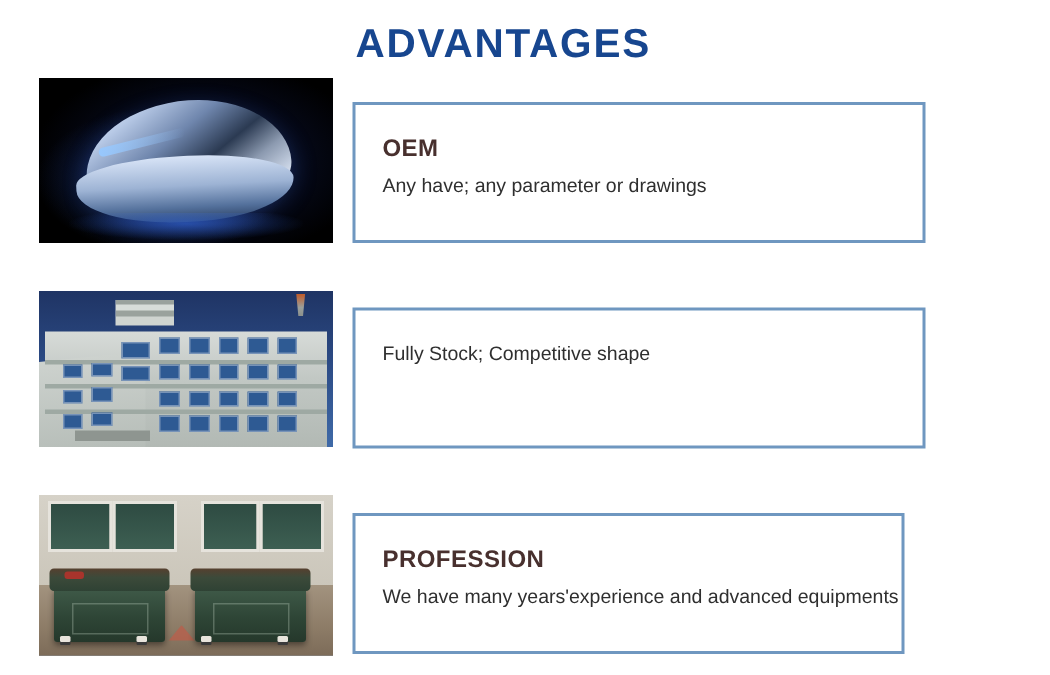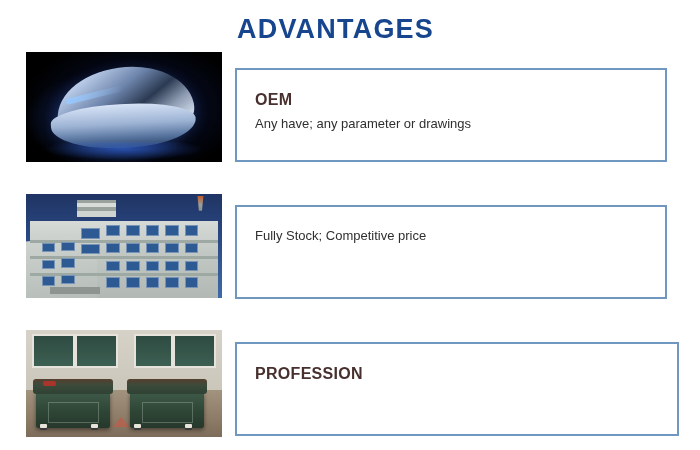--- a/index.html
+++ b/index.html
@@ -233,30 +233,30 @@
     height: 10%;
     background: #b5614e;
     clip-path: polygon(50% 0, 100% 100%, 0 100%);
     opacity: 0.85;
   }
 
   
   .adv-card {
     position: absolute;
     left: 235px;
-    width: 432px;
+    width: 382px;
     box-sizing: border-box;
     border: 2px solid #6f97c0;
     background: #ffffff;
     padding: 20px 0 0 18px;
   }
   .row-0 .adv-card { top: 16px; height: 94px; }
   .row-1 .adv-card { top: 11px; height: 94px; }
   .row-2 .adv-card { top: 12px; height: 94px; }
-  .row-2 .adv-card { width: 444px; }
+  .row-2 .adv-card { width: 368px; }
 
   .card-title {
     font-size: 16px;
     font-weight: bold;
     color: #48302e;
     letter-spacing: 0.3px;
     line-height: 20px;
     margin: 0 0 5px 0;
   }
   .card-desc {
@@ -332,21 +332,21 @@
       <div class="bld-win" style="left:51%; top:80%; width:7%;  height:10%;"></div>
       <div class="bld-win" style="left:61%; top:80%; width:7%;  height:10%;"></div>
       <div class="bld-win" style="left:71%; top:80%; width:7%;  height:10%;"></div>
       <div class="bld-win" style="left:81%; top:80%; width:7%;  height:10%;"></div>
 
       <div class="bld-sign"></div>
     </div>
   </div>
 
   <div class="adv-card">
-    <div class="card-desc">Fully Stock; Competitive price</div>
+    <div class="card-desc">Fully Stock; Competitive shape</div>
   </div>
 </div>
 
 <div class="adv-row row-2">
 
   <div class="thumb">
     <div class="scene scene-workshop">
       <div class="ws-wall"></div>
       <div class="ws-window" style="left:3%;  width:20%;"></div>
       <div class="ws-window" style="left:25%; width:20%;"></div>
@@ -367,14 +367,15 @@
         <div class="machine-top"></div>
         <div class="mach-door"></div>
         <div class="caster" style="left:6%;"></div>
         <div class="caster" style="left:74%;"></div>
       </div>
     </div>
   </div>
 
   <div class="adv-card">
     <div class="card-title">PROFESSION</div>
+    <div class="card-desc">We have many years'experience and advanced equipments</div>
   </div>
 </div>
 
 </body></html>

